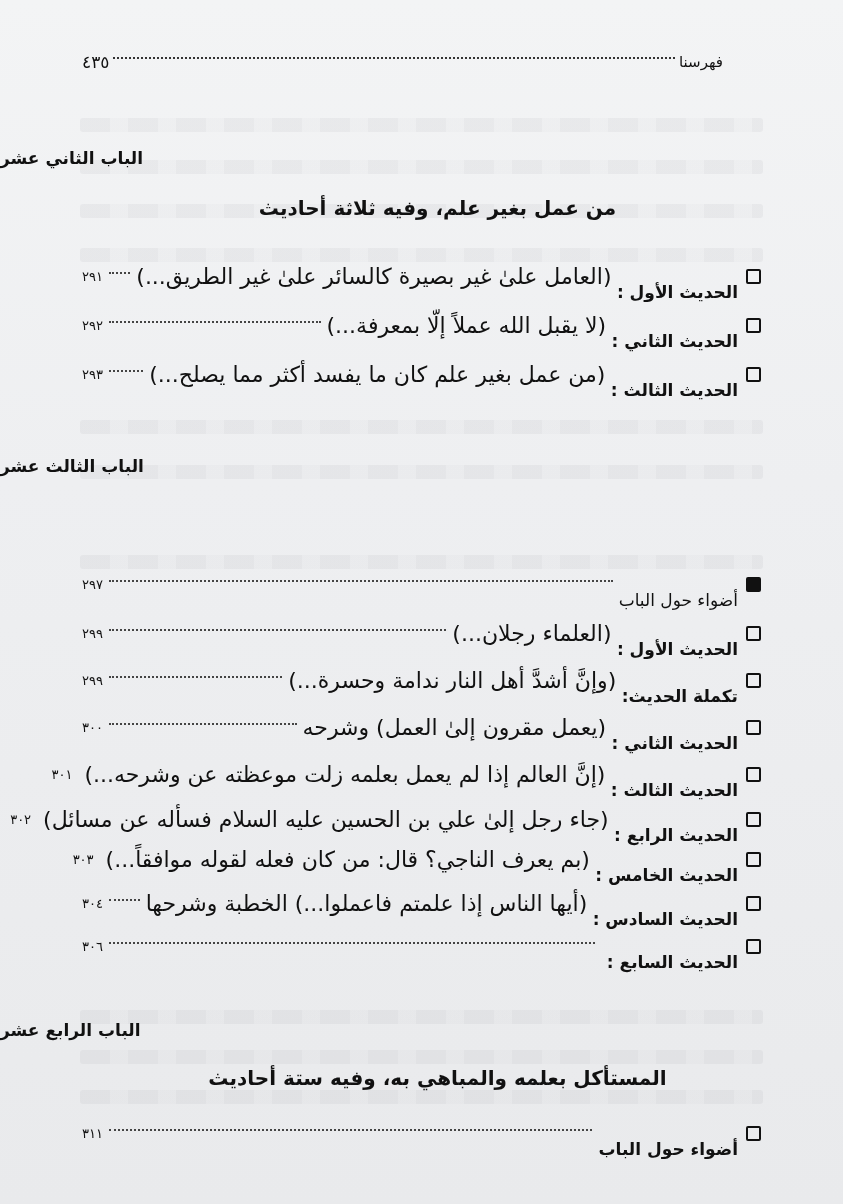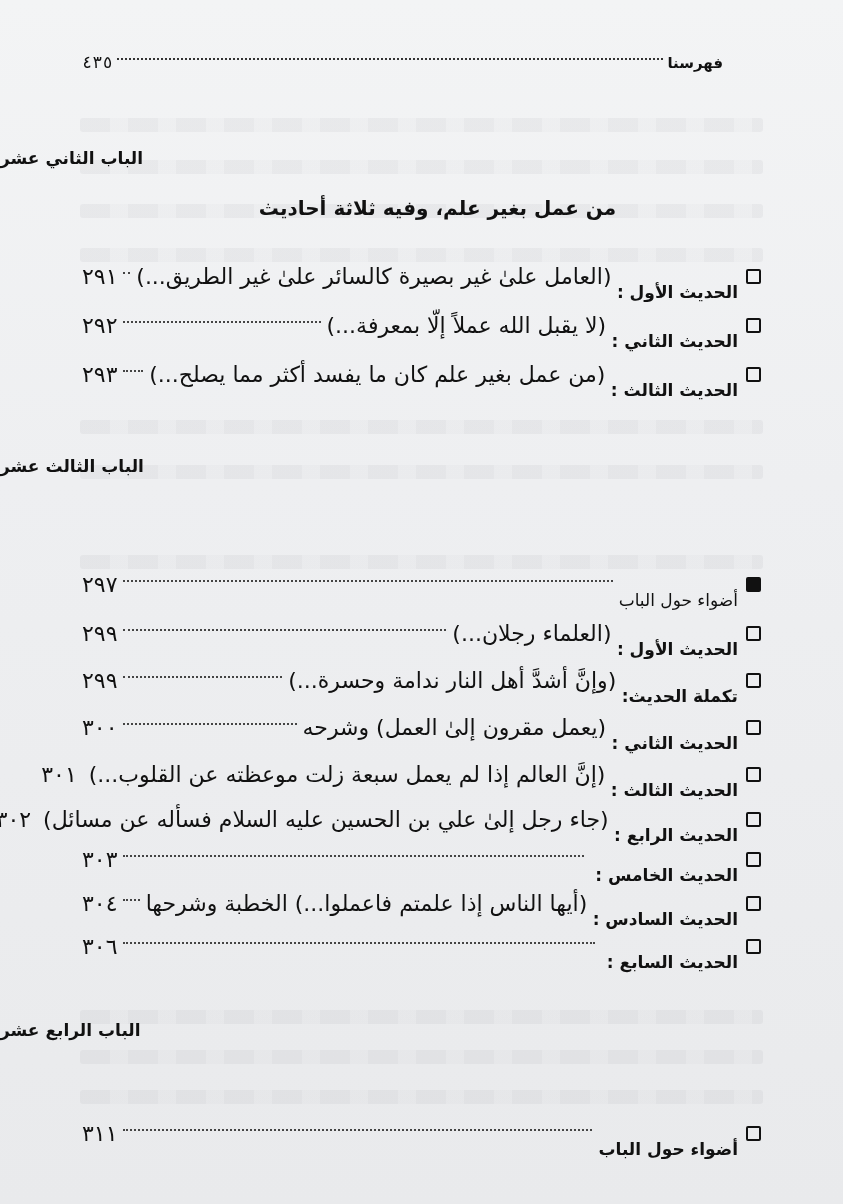--- a/index.html
+++ b/index.html
@@ -16,25 +16,25 @@
     .bleed {
       position: absolute; left: 80px; right: 80px; height: 14px;
       background: repeating-linear-gradient(90deg, rgba(120,120,130,0.08) 0 30px, rgba(120,120,130,0.03) 30px 48px);
       border-radius: 3px;
     }
     .header {
       position: absolute; top: 52px; left: 82px; right: 120px;
       display: flex; align-items: center; direction: rtl;
       font-size: 17px;
     }
-    .header .title { font-weight: bold; font-size: 15px; }
+    .header .title { font-weight: normal; font-size: 15px; }
     .dots {
       flex: 1; border-bottom: 2px dotted #333; margin: 0 4px; transform: translateY(-4px);
     }
-    .header .num { font-size: 17px; font-family: Liberation Mono, monospace; }
+    .header .num { font-size: 17px; }
     .chapter {
       position: absolute; left: 0; right: 0; text-align: left;
       font-weight: bold; font-size: 17px;
     }
     .subtitle {
       position: absolute; left: 0; right: 0; text-align: center;
       font-weight: bold; font-size: 20px; padding-left: 32px;
     }
     .entry {
       position: absolute; left: 82px; right: 82px; height: 28px;
@@ -43,21 +43,21 @@
     }
     .box {
       width: 11px; height: 11px; border: 2px solid #111; border-radius: 2px;
       margin-left: 8px; flex: none;
     }
     .box.filled { background: #111; }
     .label { font-weight: bold; white-space: nowrap; margin-top: 32px; }
     .label.plain { font-weight: normal; }
     .text { white-space: nowrap; font-size: 22px; }
     .entry .dots { border-bottom: 2px dotted #444; transform: translateY(-3px); margin: 0 6px; }
-    .pg { font-size: 22px; white-space: nowrap; }
+    .pg { font-size: 13px; white-space: nowrap; }
   </style>
 </head>
 <body>
 
 <div class="page">
 
   <div class="bleed" style="top:118px"></div>
   <div class="bleed" style="top:160px"></div>
   <div class="bleed" style="top:204px"></div>
   <div class="bleed" style="top:248px"></div>
@@ -124,52 +124,54 @@
   <div class="entry" style="top:713px">
     <span class="box"></span>
     <span class="label">الحديث الثاني :</span>&nbsp;
     <span class="text">(يعمل مقرون إلىٰ العمل) وشرحه</span>
     <span class="dots"></span>
     <span class="pg">٣٠٠</span>
   </div>
   <div class="entry" style="top:760px">
     <span class="box"></span>
     <span class="label">الحديث الثالث :</span>&nbsp;
-    <span class="text">(إنَّ العالم إذا لم يعمل سبعة زلت موعظته عن القلوب...)</span>
+    <span class="text">(إنَّ العالم إذا لم يعمل بعلمه زلت موعظته عن وشرحه...)</span>
     <span class="dots"></span>
     <span class="pg">٣٠١</span>
   </div>
   <div class="entry" style="top:805px">
     <span class="box"></span>
     <span class="label">الحديث الرابع :</span>&nbsp;
     <span class="text">(جاء رجل إلىٰ علي بن الحسين عليه السلام فسأله عن مسائل)</span>
     <span class="dots"></span>
     <span class="pg">٣٠٢</span>
   </div>
   <div class="entry" style="top:845px">
     <span class="box"></span>
     <span class="label">الحديث الخامس :</span>&nbsp;
+    <span class="text">(بم يعرف الناجي؟ قال: من كان فعله لقوله موافقاً...)</span>
     <span class="dots"></span>
     <span class="pg">٣٠٣</span>
   </div>
   <div class="entry" style="top:889px">
     <span class="box"></span>
     <span class="label">الحديث السادس :</span>&nbsp;
     <span class="text">(أيها الناس إذا علمتم فاعملوا...) الخطبة وشرحها</span>
     <span class="dots"></span>
     <span class="pg">٣٠٤</span>
   </div>
   <div class="entry" style="top:932px">
     <span class="box"></span>
     <span class="label">الحديث السابع :</span>&nbsp;
     <span class="dots"></span>
     <span class="pg">٣٠٦</span>
   </div>
 
   <div class="chapter" style="top:1020px">الباب الرابع عشر</div>
+  <div class="subtitle" style="top:1066px">المستأكل بعلمه والمباهي به، وفيه ستة أحاديث</div>
 
   <div class="entry" style="top:1119px">
     <span class="box"></span>
     <span class="label">أضواء حول الباب</span>
     <span class="dots"></span>
     <span class="pg">٣١١</span>
   </div>
 </div>
 
 </body></html>

